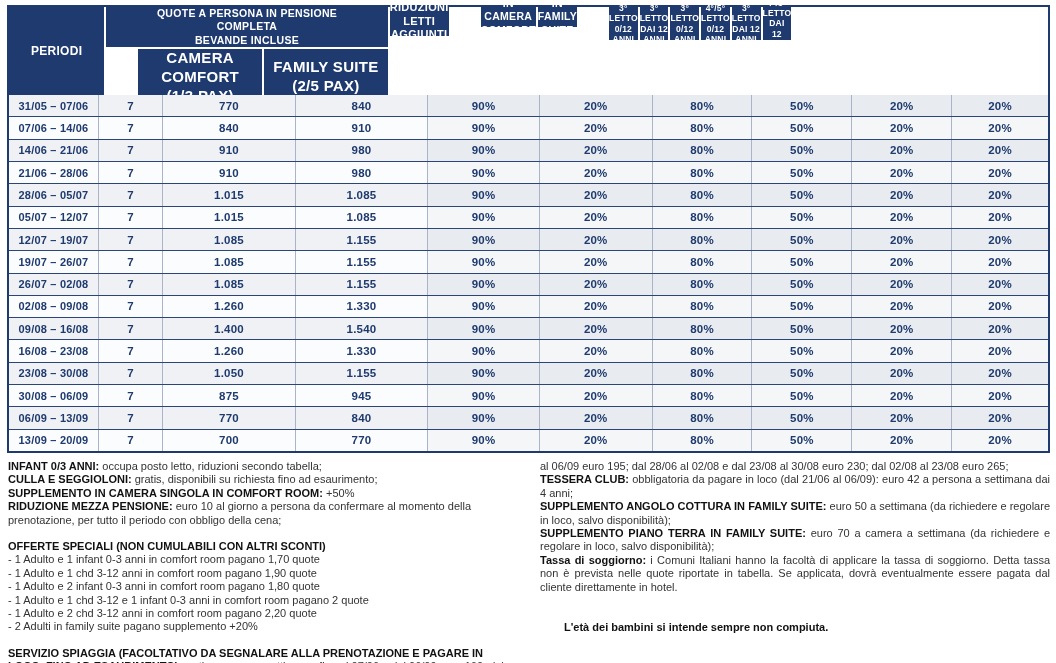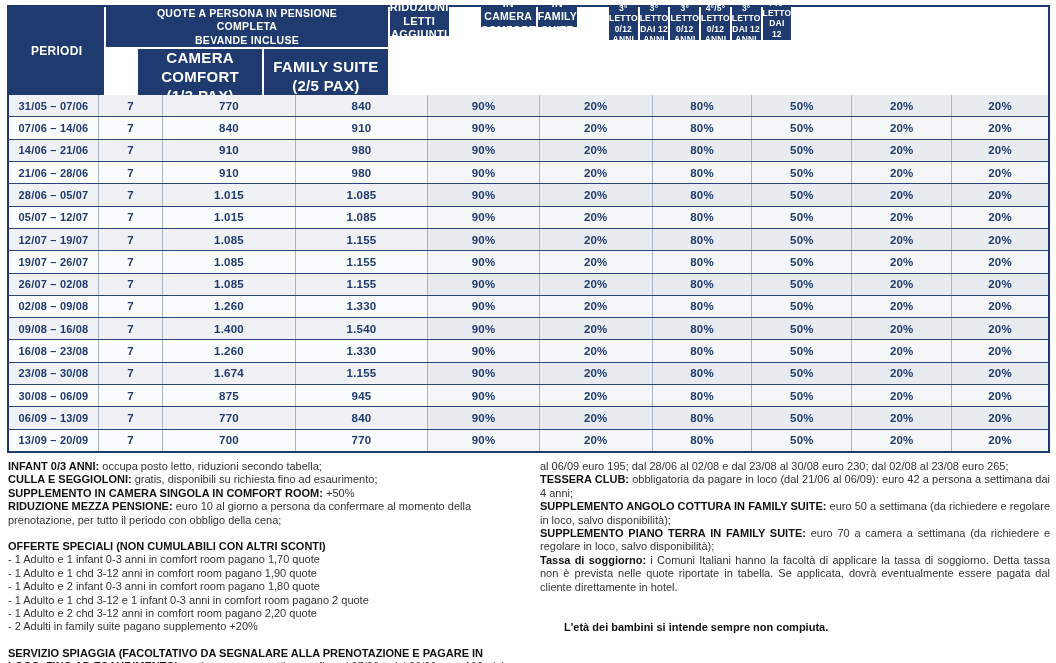--- a/index.html
+++ b/index.html
@@ -252,21 +252,21 @@
         <div class="t-cell c4 rid">90%</div>
         <div class="t-cell c5 rid">20%</div>
         <div class="t-cell c6 rid">80%</div>
         <div class="t-cell c7 rid">50%</div>
         <div class="t-cell c8 rid">20%</div>
         <div class="t-cell c9 rid">20%</div>
       </div>
       <div class="t-row">
         <div class="t-cell c0">23/08 – 30/08</div>
         <div class="t-cell c1">7</div>
-        <div class="t-cell c2">1.674</div>
+        <div class="t-cell c2">1.050</div>
         <div class="t-cell c3">1.155</div>
         <div class="t-cell c4 rid">90%</div>
         <div class="t-cell c5 rid">20%</div>
         <div class="t-cell c6 rid">80%</div>
         <div class="t-cell c7 rid">50%</div>
         <div class="t-cell c8 rid">20%</div>
         <div class="t-cell c9 rid">20%</div>
       </div>
       <div class="t-row">
         <div class="t-cell c0">30/08 – 06/09</div>

